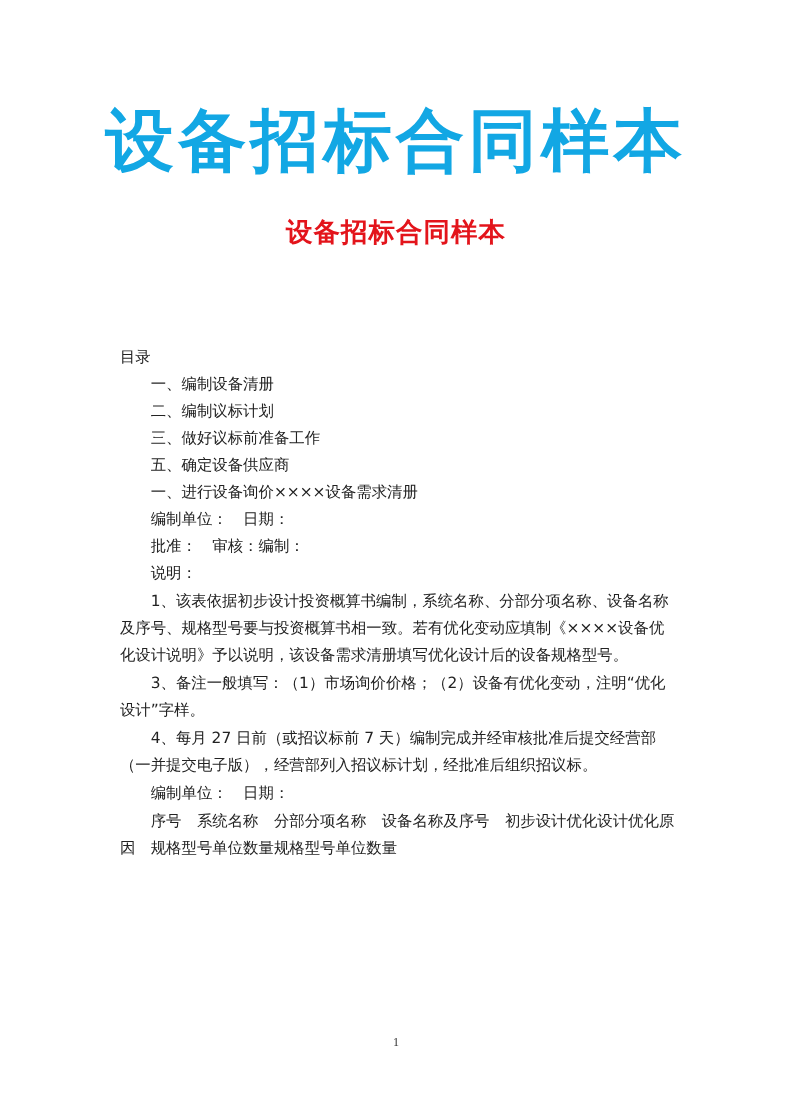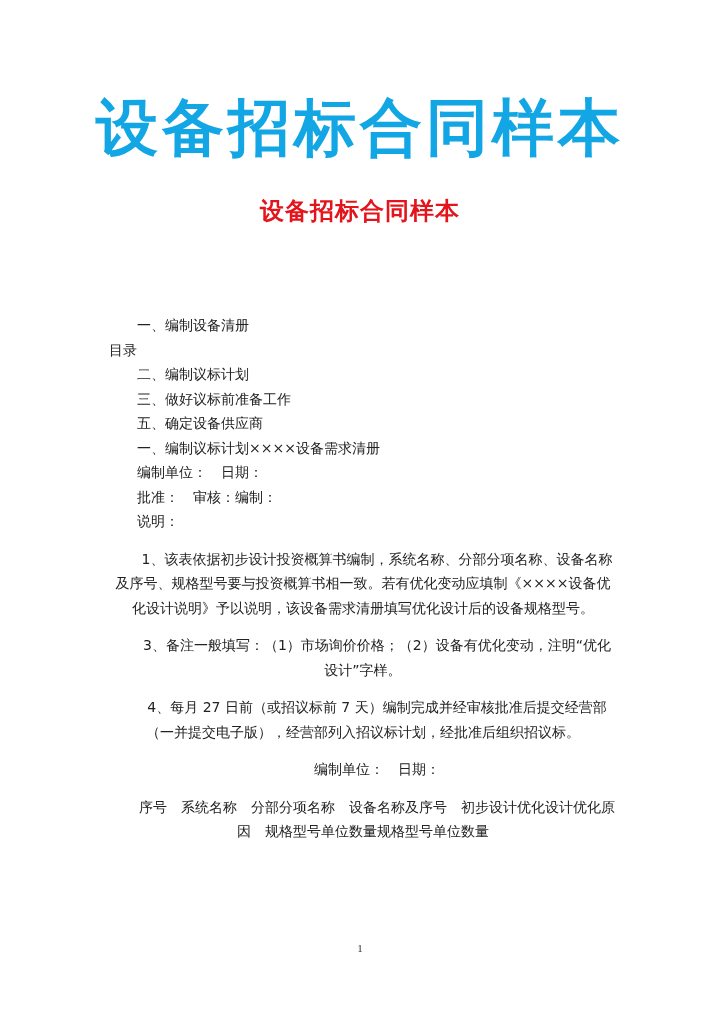--- a/index.html
+++ b/index.html
@@ -17,40 +17,40 @@
     position: absolute; left: 0; top: 193px; width: 720px; text-align: center;
     font-size: 24px; font-weight: bold; color: #e3141b; line-height: 36px;
     letter-spacing: 1px;
   }
   .body-text {
     position: absolute; left: 109px; top: 313px; width: 508px;
     font-size: 14px; line-height: 24.5px; color: #222;
   }
   .p { margin: 0; }
   .indent { text-indent: 28px; }
-  .gap { margin-top: 13px; text-align: center; }
+  .gap { margin-top: 1px; }
   .page-num {
     position: absolute; left: 0; top: 942px; width: 720px; text-align: center;
     font-family: "Liberation Serif", serif; font-size: 11px; color: #333;
   }
 </style>
 </head>
 <body>
 
 <div class="banner-title">设备招标合同样本</div>
 
 <div class="doc-title">设备招标合同样本</div>
 
 <div class="body-text">
+  <p class="p">目录</p>
   <p class="p indent">一、编制设备清册</p>
-  <p class="p">目录</p>
   <p class="p indent">二、编制议标计划</p>
   <p class="p indent">三、做好议标前准备工作</p>
   <p class="p indent">五、确定设备供应商</p>
-  <p class="p indent">一、编制议标计划××××设备需求清册</p>
+  <p class="p indent">一、进行设备询价××××设备需求清册</p>
   <p class="p indent">编制单位：　日期：</p>
   <p class="p indent">批准：　审核：编制：</p>
   <p class="p indent">说明：</p>
   <p class="p indent gap">1、该表依据初步设计投资概算书编制，系统名称、分部分项名称、设备名称及序号、规格型号要与投资概算书相一致。若有优化变动应填制《××××设备优化设计说明》予以说明，该设备需求清册填写优化设计后的设备规格型号。</p>
   <p class="p indent gap">3、备注一般填写：（1）市场询价价格；（2）设备有优化变动，注明“优化设计”字样。</p>
   <p class="p indent gap">4、每月 27 日前（或招议标前 7 天）编制完成并经审核批准后提交经营部（一并提交电子版），经营部列入招议标计划，经批准后组织招议标。</p>
   <p class="p indent gap">编制单位：　日期：</p>
   <p class="p indent gap">序号　系统名称　分部分项名称　设备名称及序号　初步设计优化设计优化原因　规格型号单位数量规格型号单位数量</p>
 </div>
 

